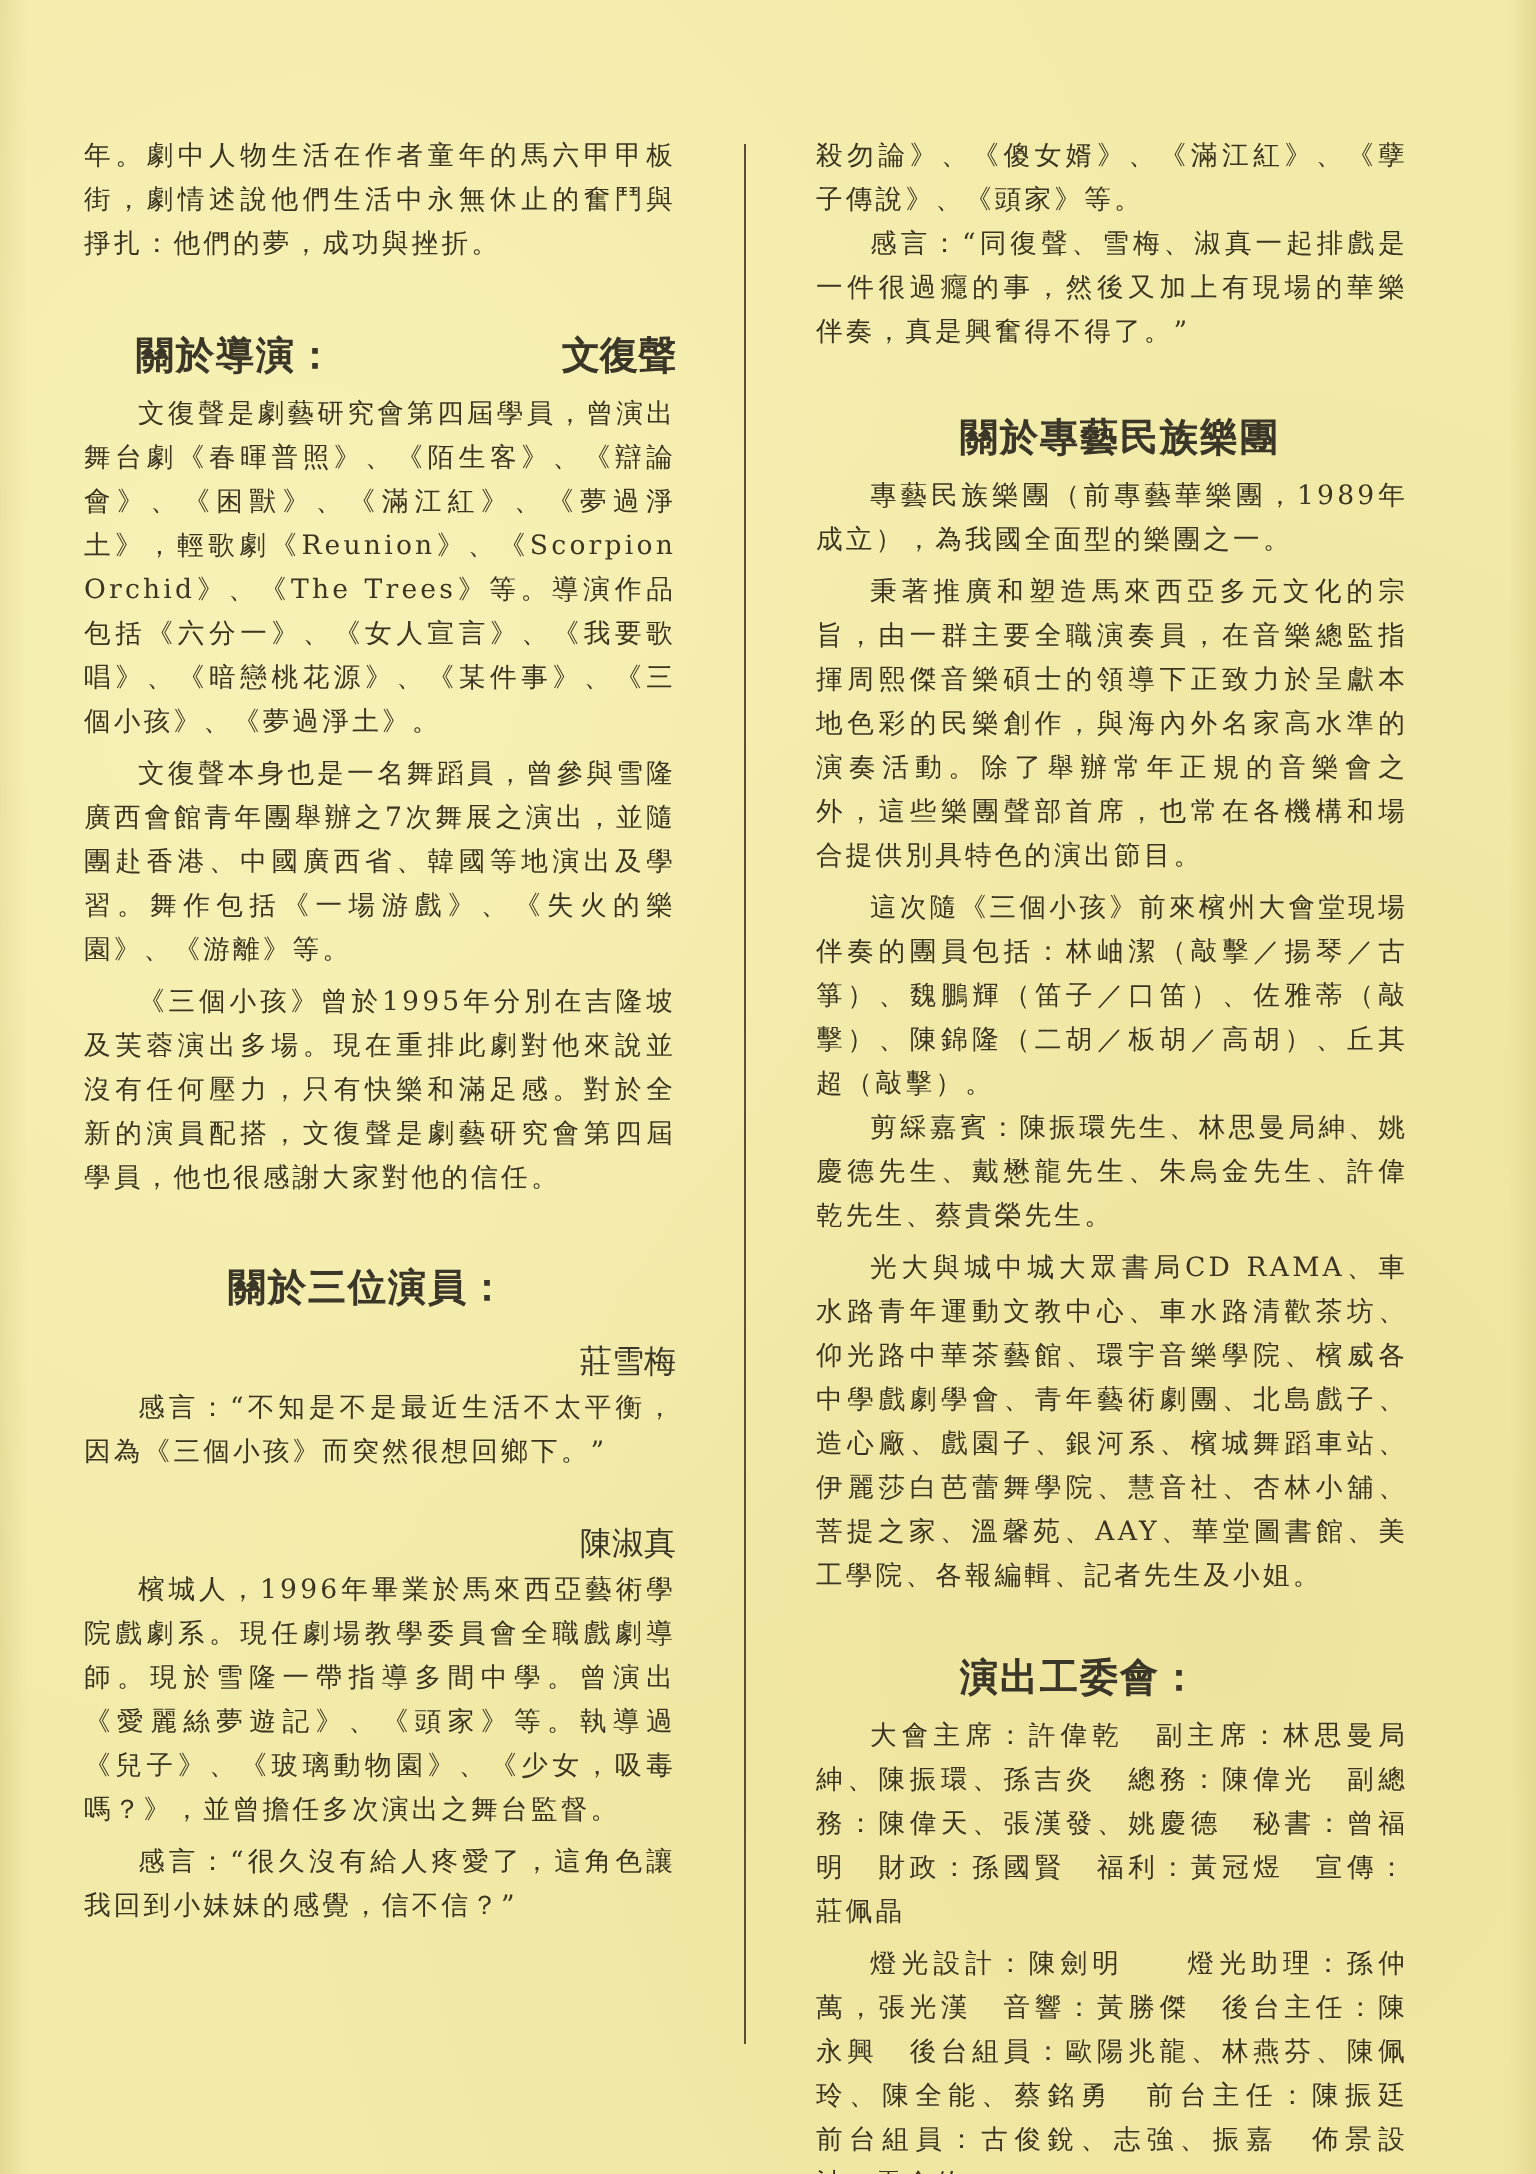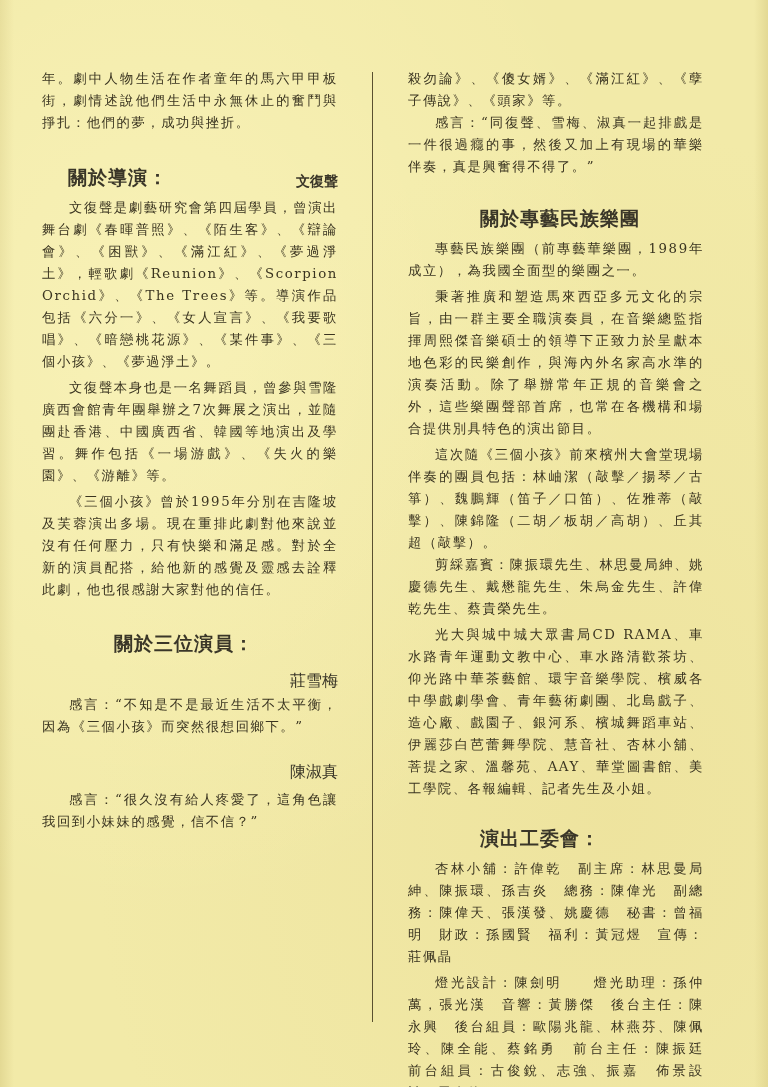--- a/index.html
+++ b/index.html
@@ -27,21 +27,21 @@
     text-align: justify;
   }
   p.indent { text-indent: 27px; }
   .heading {
     font-family: "DejaVu Sans", "Liberation Sans", sans-serif;
     font-weight: bold; font-size: 19px; color: #3a3628;
     margin: 0; letter-spacing: 1px;
   }
   .heading-row { display: flex; justify-content: space-between; align-items: flex-end; margin: 31px 0 6px 26px; }
   .heading-row .heading { margin: 0; }
-  .director-name { font-family: "DejaVu Sans", "Liberation Sans", sans-serif; font-weight: bold; font-size: 14px; color: #3a3628; }
+  .director-name { font-family: "DejaVu Sans", "Liberation Sans", sans-serif; font-weight: bold; font-size: 19px; color: #3a3628; }
   .h-sec { margin: 24px 0 6px 26px; padding-left: 46px; }
   .actor-name {
     font-family: "DejaVu Sans", "Liberation Sans", sans-serif;
     font-weight: normal; font-size: 16px; text-align: right; margin: 14px 0 2px 0; color: #3a3628;
   }
   .gap-s { height: 4px; }
 </style>
 </head>
 <body>
 
@@ -51,28 +51,29 @@
     <p>年。劇中人物生活在作者童年的馬六甲甲板街，劇情述說他們生活中永無休止的奮鬥與掙扎：他們的夢，成功與挫折。</p>
 
     <div class="heading-row">
       <h2 class="heading">關於導演：</h2>
       <span class="director-name">文復聲</span>
     </div>
     <p class="indent">文復聲是劇藝研究會第四屆學員，曾演出舞台劇《春暉普照》、《陌生客》、《辯論會》、《困獸》、《滿江紅》、《夢過淨土》，輕歌劇《Reunion》、《Scorpion Orchid》、《The Trees》等。導演作品包括《六分一》、《女人宣言》、《我要歌唱》、《暗戀桃花源》、《某件事》、《三個小孩》、《夢過淨土》。</p>
     <div class="gap-s"></div>
     <p class="indent">文復聲本身也是一名舞蹈員，曾參與雪隆廣西會館青年團舉辦之7次舞展之演出，並隨團赴香港、中國廣西省、韓國等地演出及學習。舞作包括《一場游戲》、《失火的樂園》、《游離》等。</p>
     <div class="gap-s"></div>
-    <p class="indent">《三個小孩》曾於1995年分別在吉隆坡及芙蓉演出多場。現在重排此劇對他來說並沒有任何壓力，只有快樂和滿足感。對於全新的演員配搭，給他新的感覺及靈感去詮釋此劇，他也很感謝大家對他的信任。</p>
+    <p class="indent">《三個小孩》曾於1995年分別在吉隆坡及芙蓉演出多場。現在重排此劇對他來說並沒有任何壓力，只有快樂和滿足感。對於全新的演員配搭，文復聲是劇藝研究會第四屆學員，他也很感謝大家對他的信任。</p>
 
     <h2 class="heading h-sec" style="margin-top:30px;">關於三位演員：</h2>
 
     <div class="actor-name">莊雪梅</div>
     <p class="indent">感言：“不知是不是最近生活不太平衡，因為《三個小孩》而突然很想回鄉下。”</p>
 
     <div class="actor-name" style="margin-top:24px;">陳淑真</div>
+    <p class="indent">檳城人，1996年畢業於馬來西亞藝術學院戲劇系。現任劇場教學委員會全職戲劇導師。現於雪隆一帶指導多間中學。曾演出《愛麗絲夢遊記》、《頭家》等。執導過《兒子》、《玻璃動物園》、《少女，吸毒嗎？》，並曾擔任多次演出之舞台監督。</p>
     <div class="gap-s"></div>
     <p class="indent">感言：“很久沒有給人疼愛了，這角色讓我回到小妹妹的感覺，信不信？”</p>
 
   </div>
 
   <div class="divider"></div>
 
   <div class="col col-right">
     <p>殺勿論》、《傻女婿》、《滿江紅》、《孽子傳說》、《頭家》等。</p>
     <p class="indent">感言：“同復聲、雪梅、淑真一起排戲是一件很過癮的事，然後又加上有現場的華樂伴奏，真是興奮得不得了。”</p>
@@ -82,18 +83,18 @@
     <div class="gap-s"></div>
     <p class="indent">秉著推廣和塑造馬來西亞多元文化的宗旨，由一群主要全職演奏員，在音樂總監指揮周熙傑音樂碩士的領導下正致力於呈獻本地色彩的民樂創作，與海內外名家高水準的演奏活動。除了舉辦常年正規的音樂會之外，這些樂團聲部首席，也常在各機構和場合提供別具特色的演出節目。</p>
     <div class="gap-s"></div>
     <p class="indent">這次隨《三個小孩》前來檳州大會堂現場伴奏的團員包括：林岫潔（敲擊／揚琴／古箏）、魏鵬輝（笛子／口笛）、佐雅蒂（敲擊）、陳錦隆（二胡／板胡／高胡）、丘其超（敲擊）。</p>
 
     <p class="indent">剪綵嘉賓：陳振環先生、林思曼局紳、姚慶德先生、戴懋龍先生、朱烏金先生、許偉乾先生、蔡貴榮先生。</p>
     <div class="gap-s"></div>
     <p class="indent">光大與城中城大眾書局CD RAMA、車水路青年運動文教中心、車水路清歡茶坊、仰光路中華茶藝館、環宇音樂學院、檳威各中學戲劇學會、青年藝術劇團、北島戲子、造心廠、戲園子、銀河系、檳城舞蹈車站、伊麗莎白芭蕾舞學院、慧音社、杏林小舖、菩提之家、溫馨苑、AAY、華堂圖書館、美工學院、各報編輯、記者先生及小姐。</p>
 
     <h2 class="heading h-sec" style="margin-top:26px;">演出工委會：</h2>
-    <p class="indent">杏林小舖：許偉乾　副主席：林思曼局紳、陳振環、孫吉炎　總務：陳偉光　副總務：陳偉天、張漢發、姚慶德　秘書：曾福明　財政：孫國賢　福利：黃冠煜　宣傳：莊佩晶</p>
+    <p class="indent">大會主席：許偉乾　副主席：林思曼局紳、陳振環、孫吉炎　總務：陳偉光　副總務：陳偉天、張漢發、姚慶德　秘書：曾福明　財政：孫國賢　福利：黃冠煜　宣傳：莊佩晶</p>
     <div class="gap-s"></div>
     <p class="indent">燈光設計：陳劍明　　燈光助理：孫仲萬，張光漢　音響：黃勝傑　後台主任：陳永興　後台組員：歐陽兆龍、林燕芬、陳佩玲、陳全能、蔡銘勇　前台主任：陳振廷　前台組員：古俊銳、志強、振嘉　佈景設計：雷金佑</p>
   </div>
 
 </div>
 
 </body></html>

